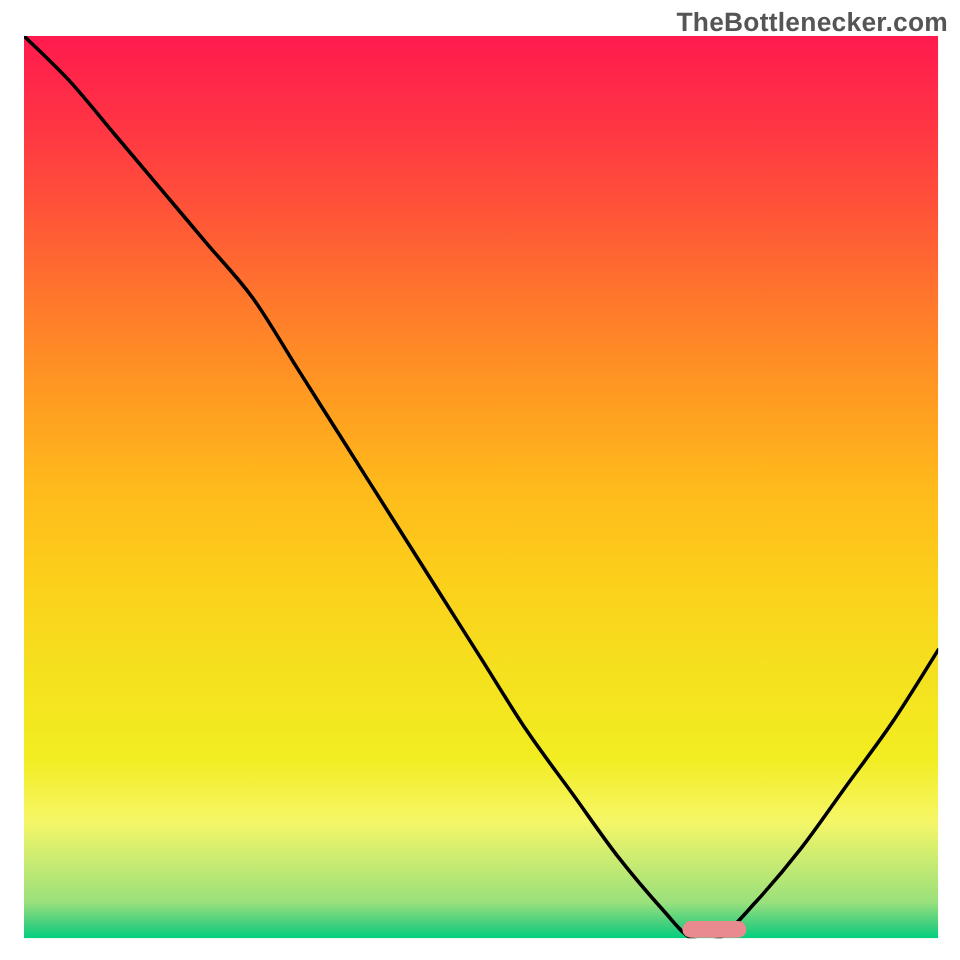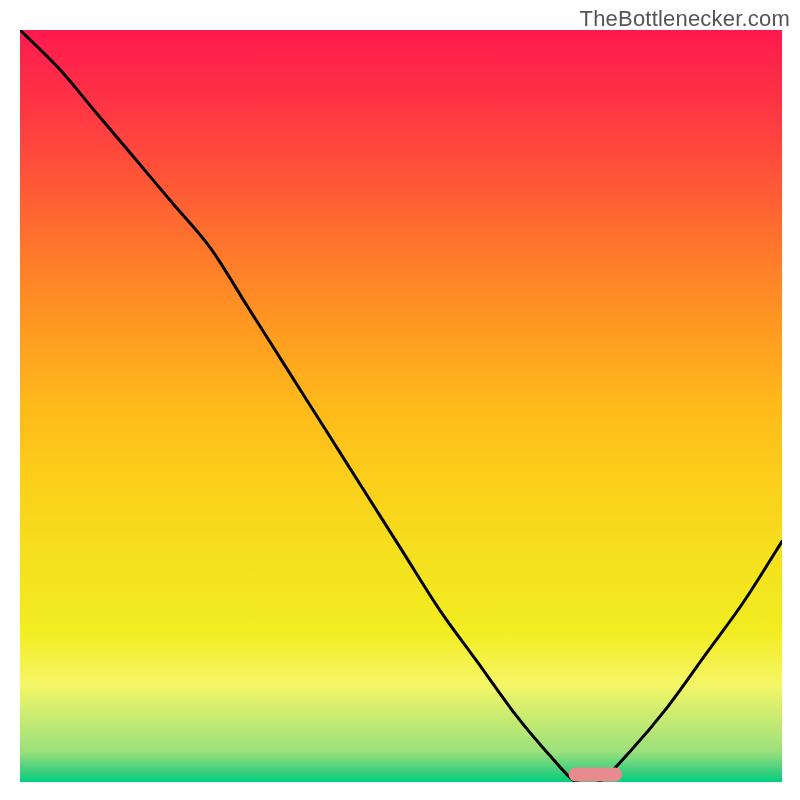--- a/index.html
+++ b/index.html
@@ -10,21 +10,21 @@
     position: relative;
     font-family: Arial, sans-serif;
     overflow: hidden;
   }
   .watermark {
     position: absolute;
     top: 6px;
     right: 10px;
     color: #555555;
     font-size: 22px;
-    font-weight: 400;
+    font-weight: 700;
     z-index: 20;
     letter-spacing: 0.2px;
     margin-left: 44px;
   }
   .plot-area {
     position: absolute;
     left: 20px;
     top: 30px;
     width: 762px;
     height: 752px;

